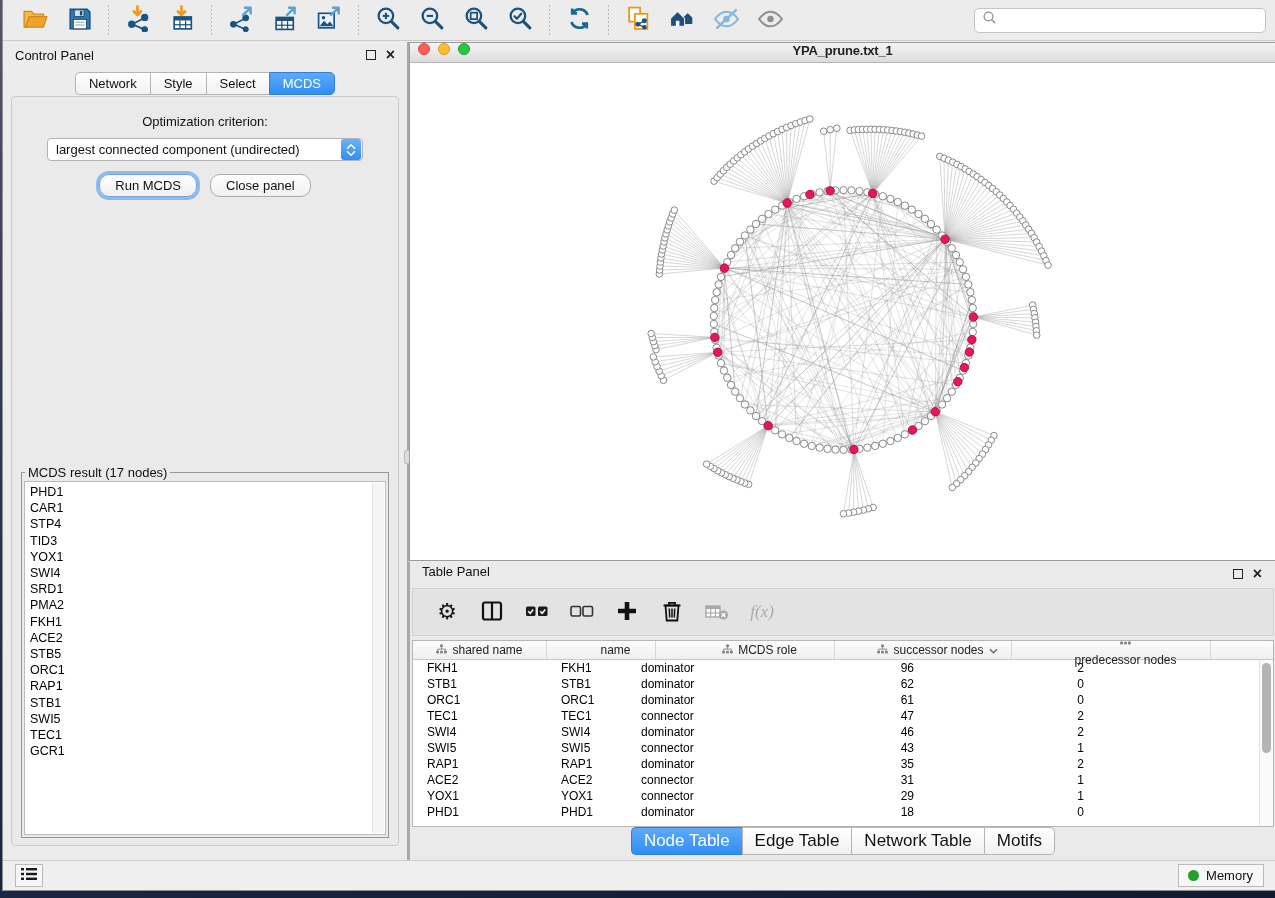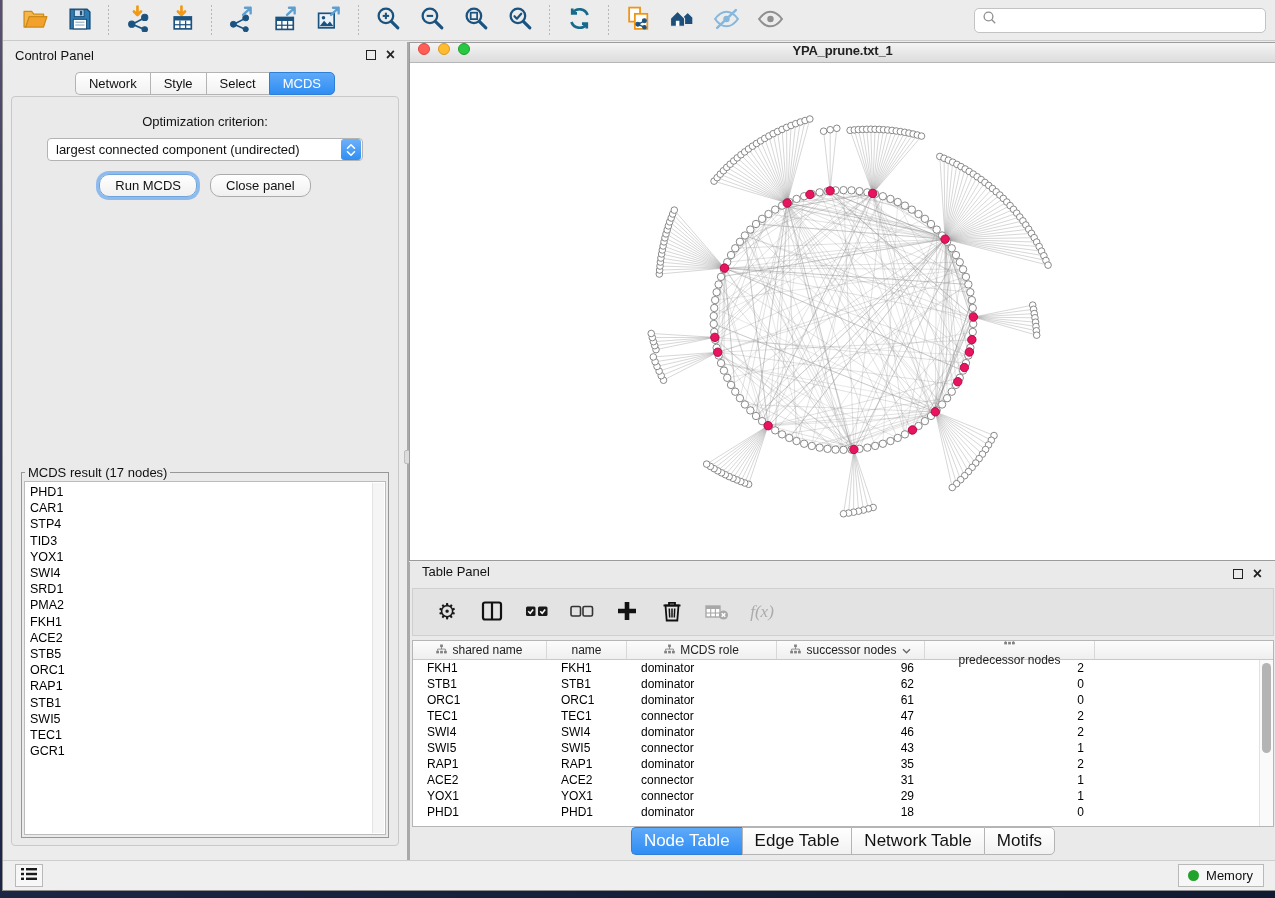--- a/index.html
+++ b/index.html
@@ -77,21 +77,21 @@
   .tp-head { height:17px; display:flex; align-items:flex-end; padding:0 14px 0 12px; font-size:13px; color:#111; }
   .tp-toolbar { position:absolute; left:2px; right:2px; top:26px; height:48px; background:#e3e3e3;
     border:1px solid #cfcfcf; display:flex; align-items:center; padding-left:21px; gap:19px; }
   .tp-tool { width:26px; height:26px; display:flex; align-items:center; justify-content:center; border:none;
     background:transparent; }
   .gear-glyph { font-size:22px; color:#1a1a1a; line-height:22px; }
   .fx-glyph { font-family:"Liberation Serif", serif; font-style:italic; font-size:17px; color:#ababab; }
   .tablewrap { position:absolute; left:2px; right:2px; top:78px; bottom:33px; background:#fff;
     border:1px solid #b5b5b5; overflow:hidden; }
   .thead { display:flex; height:19px; background:linear-gradient(#fcfcfc,#efefef); border-bottom:1px solid #c9c9c9;
-    font-size:12px; color:#222; }
+    font-size:12px; color:#222;gap:29px; }
   .th { display:flex; align-items:center; justify-content:center; gap:5px; border-right:1px solid #d8d8d8;
     height:100%; }
   .trow { display:flex; height:16px; font-size:12px; color:#000; align-items:center; }
   .td { padding:0 12px 0 14px; white-space:nowrap; overflow:hidden; }
   .td.num { text-align:right; padding-right:11px; }
   .tscroll { position:absolute; right:0; top:19px; bottom:0; width:14px; background:#fafafa;
     border-left:1px solid #e2e2e2; }
   .tscroll .thumb { position:absolute; left:2px; right:2px; top:3px; height:90px; background:#b4b4b4;
     border-radius:6px; }
   .tp-tabs { position:absolute; left:0; right:0; bottom:5px; display:flex; justify-content:center; }

